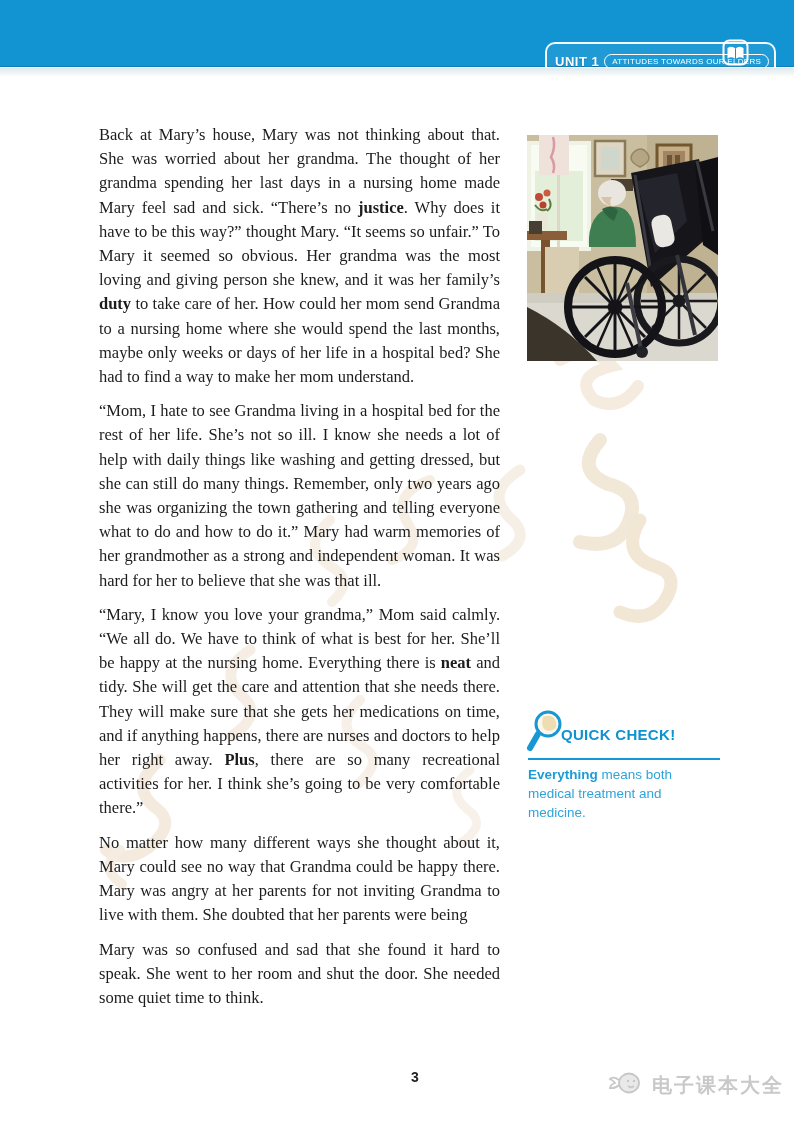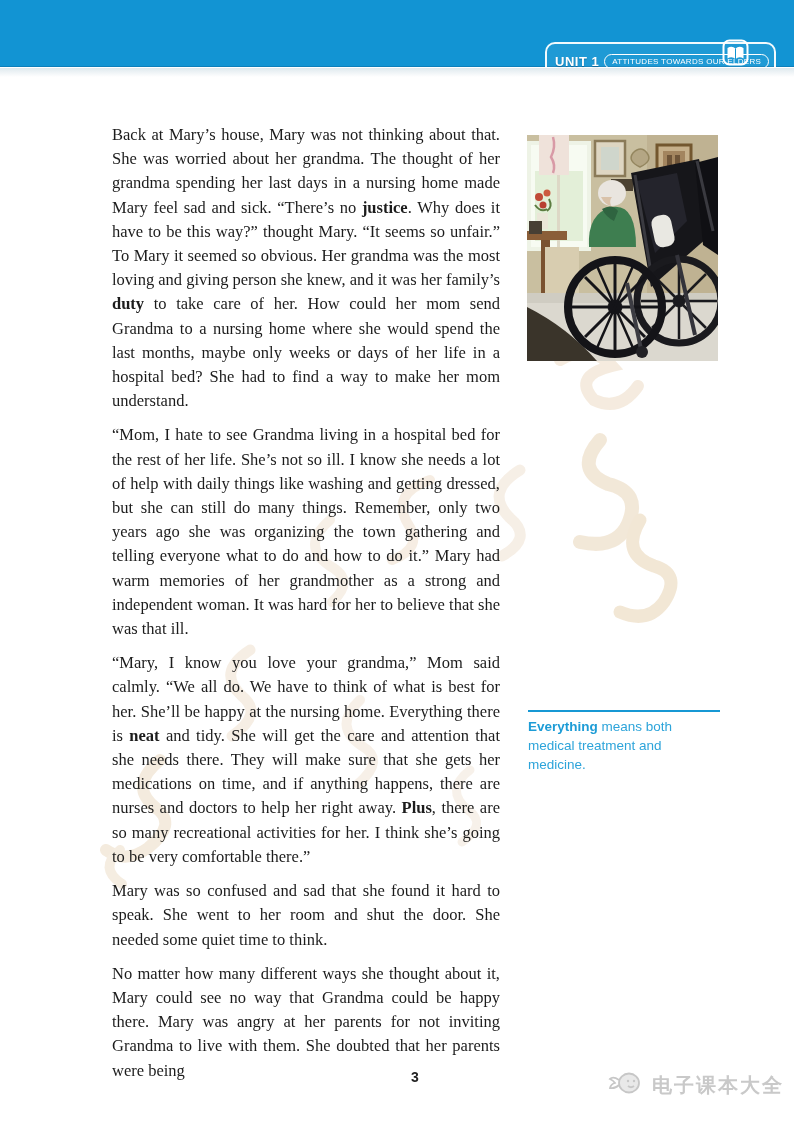--- a/index.html
+++ b/index.html
@@ -42,21 +42,21 @@
 
   
   .diagonal-watermark { position:absolute; left:0; top:0; pointer-events:none; }
 
   
   .story {
     position:absolute; left:97px; top:123px; width:403px;
     font-size:16.5px; line-height:24.2px; color:#1c1c1c;
     text-align:justify;
   }
-  .story p { margin:0 0 10px 15px; }
+  .story p { margin:0 0 10px 2px; }
   .story b { font-weight:bold; }
 
   
   .photo-box { position:absolute; left:527px; top:135px; width:191px; height:226px; }
   .photo-box svg { display:block; }
 
   
   .quick-check { position:absolute; left:528px; top:708px; width:192px;
     font-family:"Liberation Sans", sans-serif; }
   .qc-head { display:flex; align-items:center; }
@@ -116,22 +116,22 @@
       <path d="M160 760 q-32 26 -4 48 q22 16 -8 40 q-22 16 -42 2" stroke="#ecdcc4" stroke-width="12"></path>
       <path d="M470 770 q-26 20 -2 40 q20 14 -6 32" stroke="#f2e7da" stroke-width="9"></path>
       <path d="M120 850 q-22 18 2 34" stroke="#eedfca" stroke-width="10"></path>
     </g>
   </svg>
 
   <div class="story">
     <p><span>Back at Mary’s house, Mary was not thinking about that. She was worried about her grandma. The thought of her grandma spending her last days in a nursing home made Mary feel sad and sick. “There’s no </span><b>justice</b><span>. Why does it have to be this way?” thought Mary. “It seems so unfair.” To Mary it seemed so obvious. Her grandma was the most loving and giving person she knew, and it was her family’s </span><b>duty</b><span> to take care of her. How could her mom send Grandma to a nursing home where she would spend the last months, maybe only weeks or days of her life in a hospital bed? She had to find a way to make her mom understand.</span></p>
     <p><span>“Mom, I hate to see Grandma living in a hospital bed for the rest of her life. She’s not so ill. I know she needs a lot of help with daily things like washing and getting dressed, but she can still do many things. Remember, only two years ago she was organizing the town gathering and telling everyone what to do and how to do it.” Mary had warm memories of her grandmother as a strong and independent woman. It was hard for her to believe that she was that ill.</span></p>
     <p><span>“Mary, I know you love your grandma,” Mom said calmly. “We all do. We have to think of what is best for her. She’ll be happy at the nursing home. Everything there is </span><b>neat</b><span> and tidy. She will get the care and attention that she needs there. They will make sure that she gets her medications on time, and if anything happens, there are nurses and doctors to help her right away. </span><b>Plus</b><span>, there are so many recreational activities for her. I think she’s going to be very comfortable there.”</span></p>
+    <p><span>No matter how many different ways she thought about it, Mary could see no way that Grandma could be happy there. Mary was angry at her parents for not inviting Grandma to live with them. She doubted that her parents were being</span></p>
     <p><span>Mary was so confused and sad that she found it hard to speak. She went to her room and shut the door. She needed some quiet time to think.</span></p>
-    <p><span>No matter how many different ways she thought about it, Mary could see no way that Grandma could be happy there. Mary was angry at her parents for not inviting Grandma to live with them. She doubted that her parents were being</span></p>
   </div>
 
   <div class="photo-box">
     <svg width="191" height="226" viewBox="0 0 191 226">
 
       <rect x="0" y="0" width="191" height="226" fill="#c9bfa0"></rect>
       <rect x="120" y="0" width="71" height="226" fill="#bfb292"></rect>
 
       <rect x="0" y="6" width="64" height="110" fill="#eef3e6"></rect>
       <rect x="4" y="10" width="56" height="102" fill="#f7fbf2"></rect>
@@ -199,20 +199,30 @@
         <line x1="106" y1="131" x2="70" y2="213" stroke-width="2.5"></line>
       </g>
 
       <line x1="100" y1="148" x2="114" y2="214" stroke="#3c3c42" stroke-width="4"></line>
       <circle cx="115" cy="217" r="6" fill="#222226"></circle>
       <line x1="150" y1="120" x2="168" y2="200" stroke="#33333a" stroke-width="4"></line>
     </svg>
   </div>
 
   <div class="quick-check">
+    <div class="qc-head">
+      <span class="qc-magnifier">
+        <svg width="38" height="48" viewBox="0 0 38 48">
+          <circle cx="23" cy="16" r="12" fill="#fdf7ea" stroke="#1798d4" stroke-width="3"></circle>
+          <path d="M18 9 q10 -4 13 5 q2 8 -7 9 q-9 -1 -6 -14 Z" fill="#ecd8ac" opacity="0.9"></path>
+          <line x1="13" y1="26" x2="5" y2="40" stroke="#1798d4" stroke-width="6" stroke-linecap="round"></line>
+        </svg>
+      </span>
+      <span class="qc-title">QUICK CHECK!</span>
+    </div>
     <div class="qc-rule"></div>
     <div class="qc-body"><b>Everything</b><span> means both medical treatment and medicine.</span></div>
   </div>
 
   <div class="page-number">3</div>
 
   <div class="brand">
     <span>
       <svg width="36" height="26" viewBox="0 0 36 26">
         <g stroke="#c7c7c7" fill="none" stroke-width="1.8">

